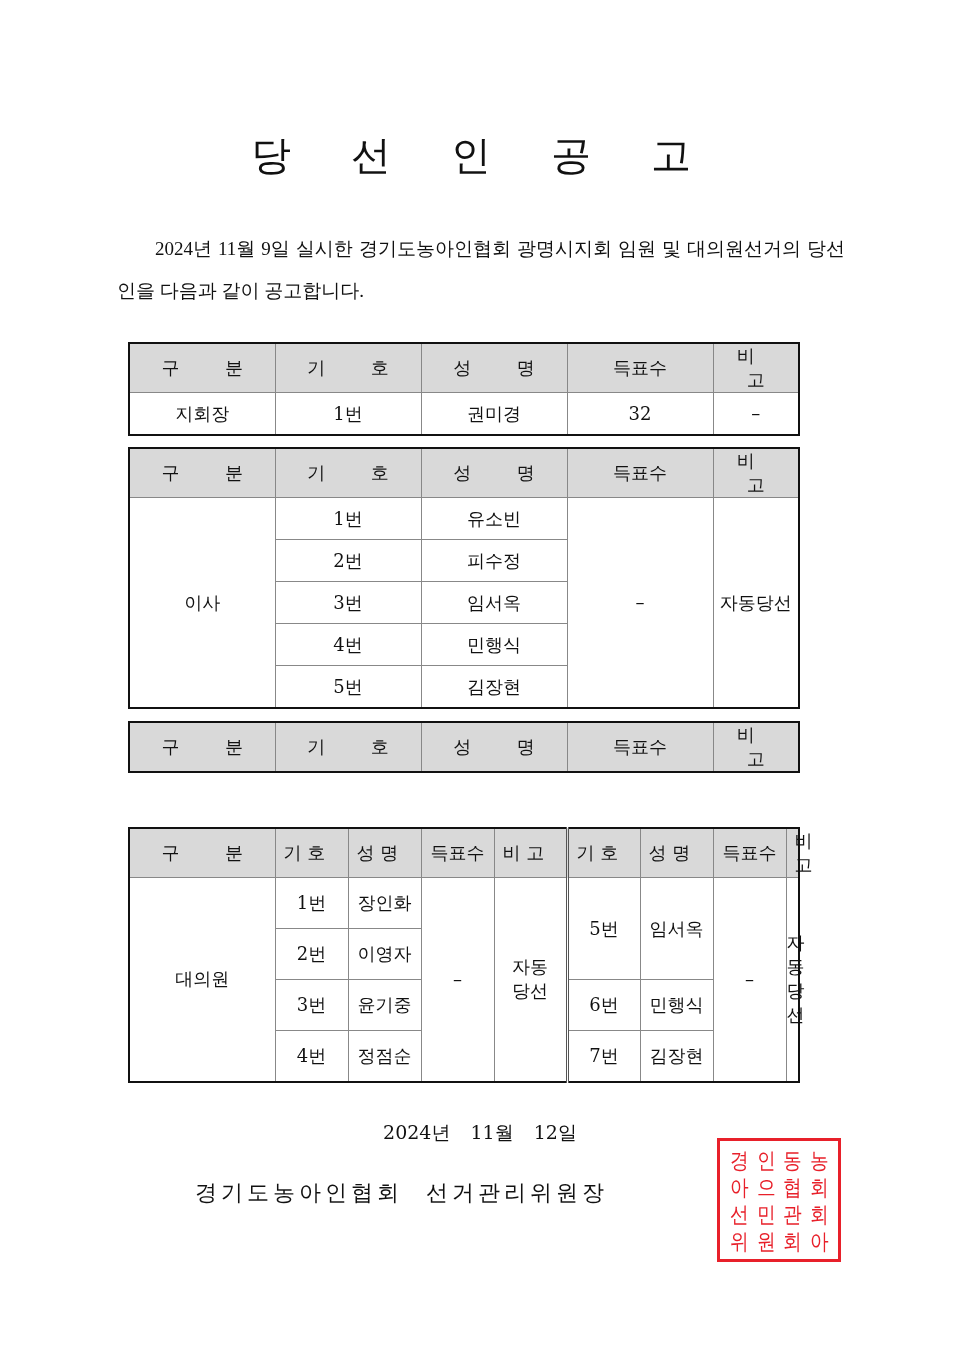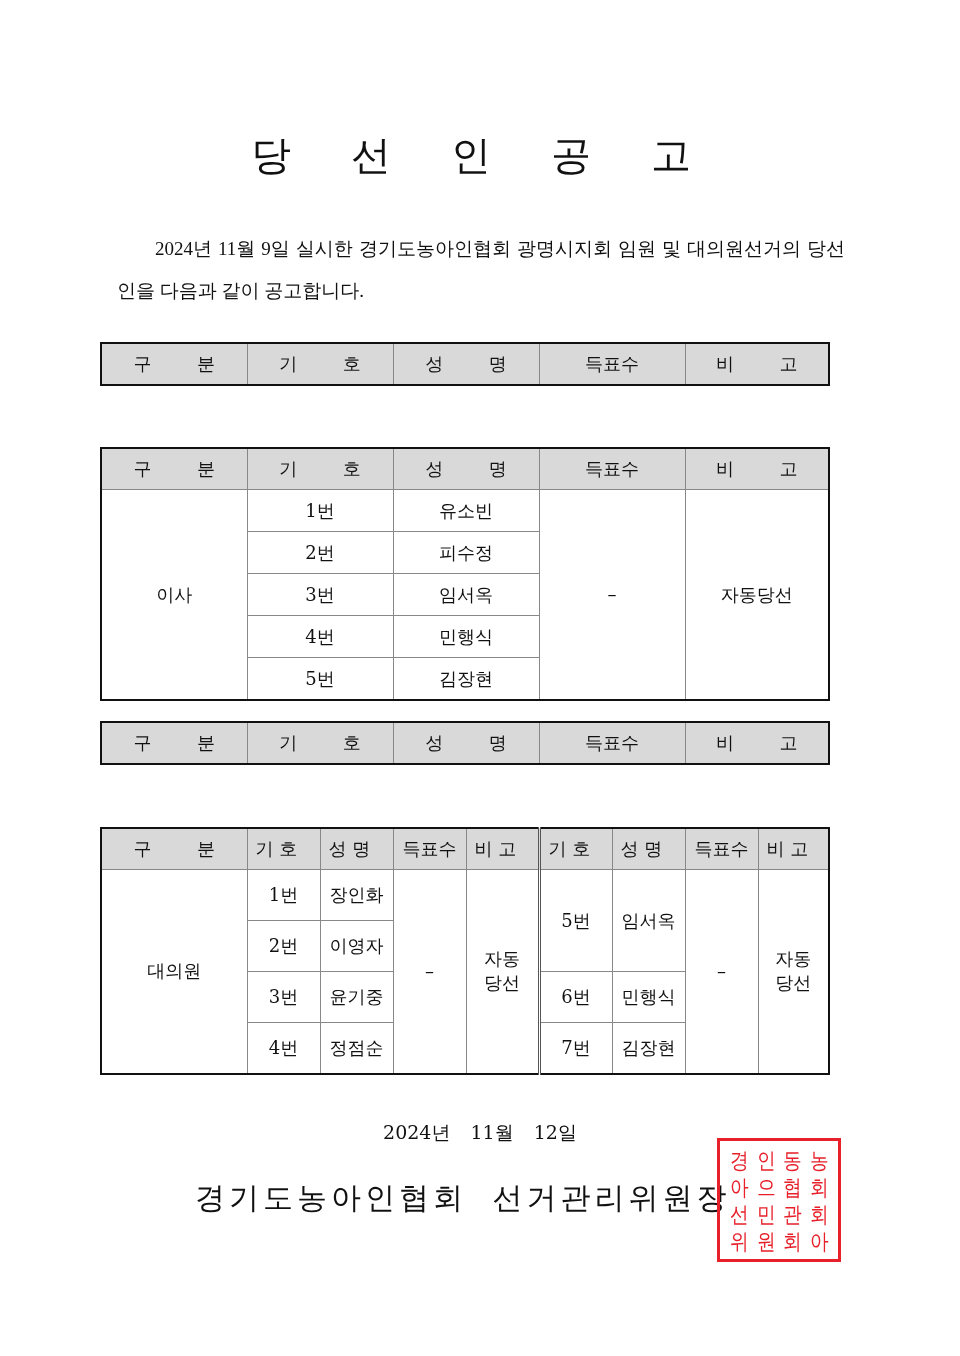--- a/index.html
+++ b/index.html
@@ -2,32 +2,32 @@
 <html><head>
 <meta charset="utf-8">
 <style>
   html, body { margin:0; padding:0; background:#ffffff; }
   body { width:960px; height:1356px; position:relative; overflow:hidden;
          font-family:"DejaVu Serif","Liberation Serif",serif; color:#111; }
   .title { position:absolute; top:128px; left:0; width:960px; text-align:center;
            font-family:Liberation Mono, monospace; font-size:40px; letter-spacing:18px; }
   .para { position:absolute; top:228px; left:117px; width:728px; font-size:19px; line-height:42px;
           text-align:justify; text-indent:38px;font-family:Liberation Serif, serif; }
-  table.t { position:absolute; left:100px; width:730px; border-collapse:collapse;
+  table.t { position:absolute; left:128px; width:672px; border-collapse:collapse;
             border:2px solid #111; table-layout:fixed; font-size:18px; }
   table.t td, table.t th { border:1px solid #888; text-align:center; font-weight:normal; padding:0; }
   table.t th { background:#d9d9d9; height:40px; }
   table.t td { height:41px; }
   table.t tr.head th { border-bottom:1px solid #888; }
   .hd { letter-spacing:20px; margin-right:-20px; }
   .hd2 { display:flex; justify-content:space-between; padding:0 8px; }
   .dbl { border-left:3px double #555 !important; }
   .date { position:absolute; top:1120px; left:0; width:960px; text-align:center; font-size:19px; word-spacing:14px; }
   .org { position:absolute; top:1178px; left:195px; font-family:"DejaVu Sans","Liberation Sans",sans-serif;
-         font-size:30px; letter-spacing:4px; word-spacing:12px; }
+         font-size:22px; letter-spacing:4px; word-spacing:12px; }
   .seal { position:absolute; top:1138px; left:717px; width:124px; height:124px; border:3px solid #e8202a;
           box-sizing:border-box; display:grid; grid-template-columns:repeat(4,1fr); grid-template-rows:repeat(4,1fr);
           padding:6px; gap:0; }
   .seal span { color:#e8202a; font-family:"DejaVu Sans",sans-serif; font-size:22px; text-align:center; line-height:27px;
                transform:scaleX(0.85); }
 </style>
 </head>
 <body>
 
 <div class="title">당 선 인 공 고</div>
@@ -41,20 +41,27 @@
       <col style="width:146px">
       <col>
     </colgroup>
   <tbody>
       <tr class="head">
     <th><span class="hd">구 분</span></th>
     <th><span class="hd">기 호</span></th>
     <th><span class="hd">성 명</span></th>
     <th>득표수</th>
     <th><span class="hd">비 고</span></th>
+  </tr>
+  <tr>
+    <td>지회장</td>
+    <td>1번</td>
+    <td>권미경</td>
+    <td>32</td>
+    <td>–</td>
   </tr>
 </tbody>
   </table>
 
 <table class="t" style="top:447px;">
   <colgroup>
       <col style="width:146px">
       <col style="width:146px">
       <col style="width:146px">
       <col style="width:146px">

